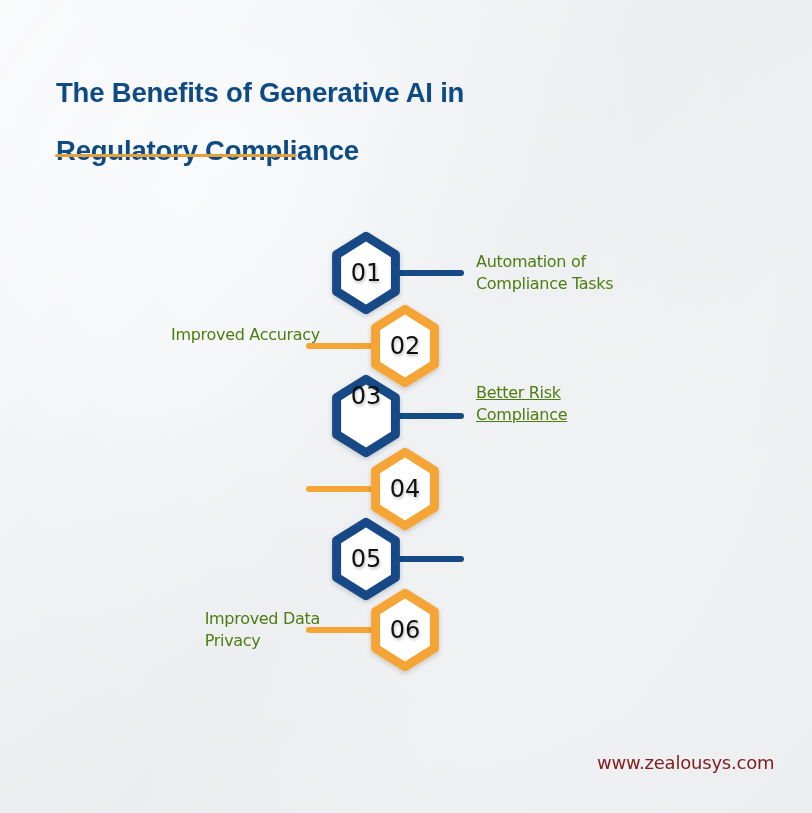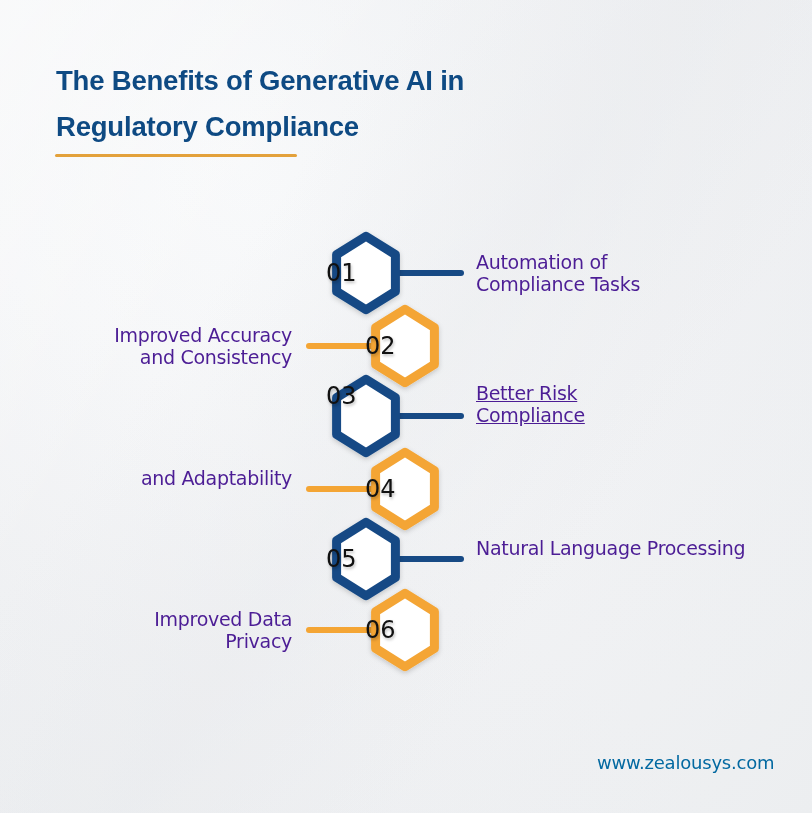--- a/index.html
+++ b/index.html
@@ -12,42 +12,42 @@
     position:absolute; inset:0;
     background:
       linear-gradient(125deg, rgba(255,255,255,0.5) 0%, rgba(255,255,255,0) 30%, rgba(230,232,235,0.35) 50%, rgba(255,255,255,0) 70%),
       linear-gradient(35deg, rgba(235,237,240,0.4) 0%, rgba(255,255,255,0) 40%, rgba(236,238,241,0.3) 80%);
   }
   .title {
     position:absolute; left:56px; top:58px;
     color:#0e4a83; font-weight:bold; font-size:27.5px; line-height:46px;
     letter-spacing:-0.2px;
   }
-  .title div { white-space:nowrap; }
+  .title div { white-space:nowrap;margin-top:12px; }
   .title-rule {
     position:absolute; left:55px; top:154px; width:242px; height:3px;
     background:#e3a13b; border-radius:2px;
   }
   svg.diagram { position:absolute; left:0; top:0; }
   .num {
-    position:absolute; width:80px; text-align:left;
+    position:absolute; width:80px; text-align:center;
     font-size:24px; color:#111; transform:translate(-50%,-50%);
     text-shadow: 1px 2px 3px rgba(0,0,0,0.25);
     font-family:"DejaVu Sans", sans-serif;
   }
   .label {
-    position:absolute; font-size:19px; line-height:22px; color:#4c1d95;
+    position:absolute; font-size:16px; line-height:22px; color:#4d7c0f;
     font-family:"DejaVu Sans", sans-serif; letter-spacing:-0.3px;
   }
   .label.right { left:476px; text-align:left; }
-  .label.left { right:520px; text-align:right; }
+  .label.left { right:492px; }
   .label div { white-space:nowrap; }
   .website {
     position:absolute; left:597px; top:752px;
-    font-size:18px; color:#0369a1; font-family:"DejaVu Sans", sans-serif;
+    font-size:18px; color:#7f1d1d; font-family:"DejaVu Sans", sans-serif;
     letter-spacing:-0.2px;
   }
 </style>
 </head>
 <body>
 
 <div class="texture"></div>
 
 <div class="title">
   <div>The Benefits of Generative AI in</div>
@@ -87,31 +87,28 @@
     <div class="num" style="left: 366px; top: 559px;">05</div>
     <div class="num" style="left: 405px; top: 630px;">06</div>
   </div>
 <div id="labels">
     <div class="label right" style="top: 251px;">
       <div>Automation of</div>
       <div>Compliance Tasks</div>
     </div>
     <div class="label left" style="top: 324px;">
       <div>Improved Accuracy</div>
-      <div>and Consistency</div>
     </div>
     <div class="label right" style="top: 382px; text-decoration: underline;">
       <div>Better Risk</div>
       <div>Compliance</div>
     </div>
     <div class="label left" style="top: 467px;">
-      <div>and Adaptability</div>
     </div>
     <div class="label right" style="top: 537px;">
-      <div>Natural Language Processing</div>
     </div>
     <div class="label left" style="top: 608px;">
       <div>Improved Data</div>
       <div>Privacy</div>
     </div>
   </div>
 
 <div class="website">www.zealousys.com</div>
 
 </body></html>

